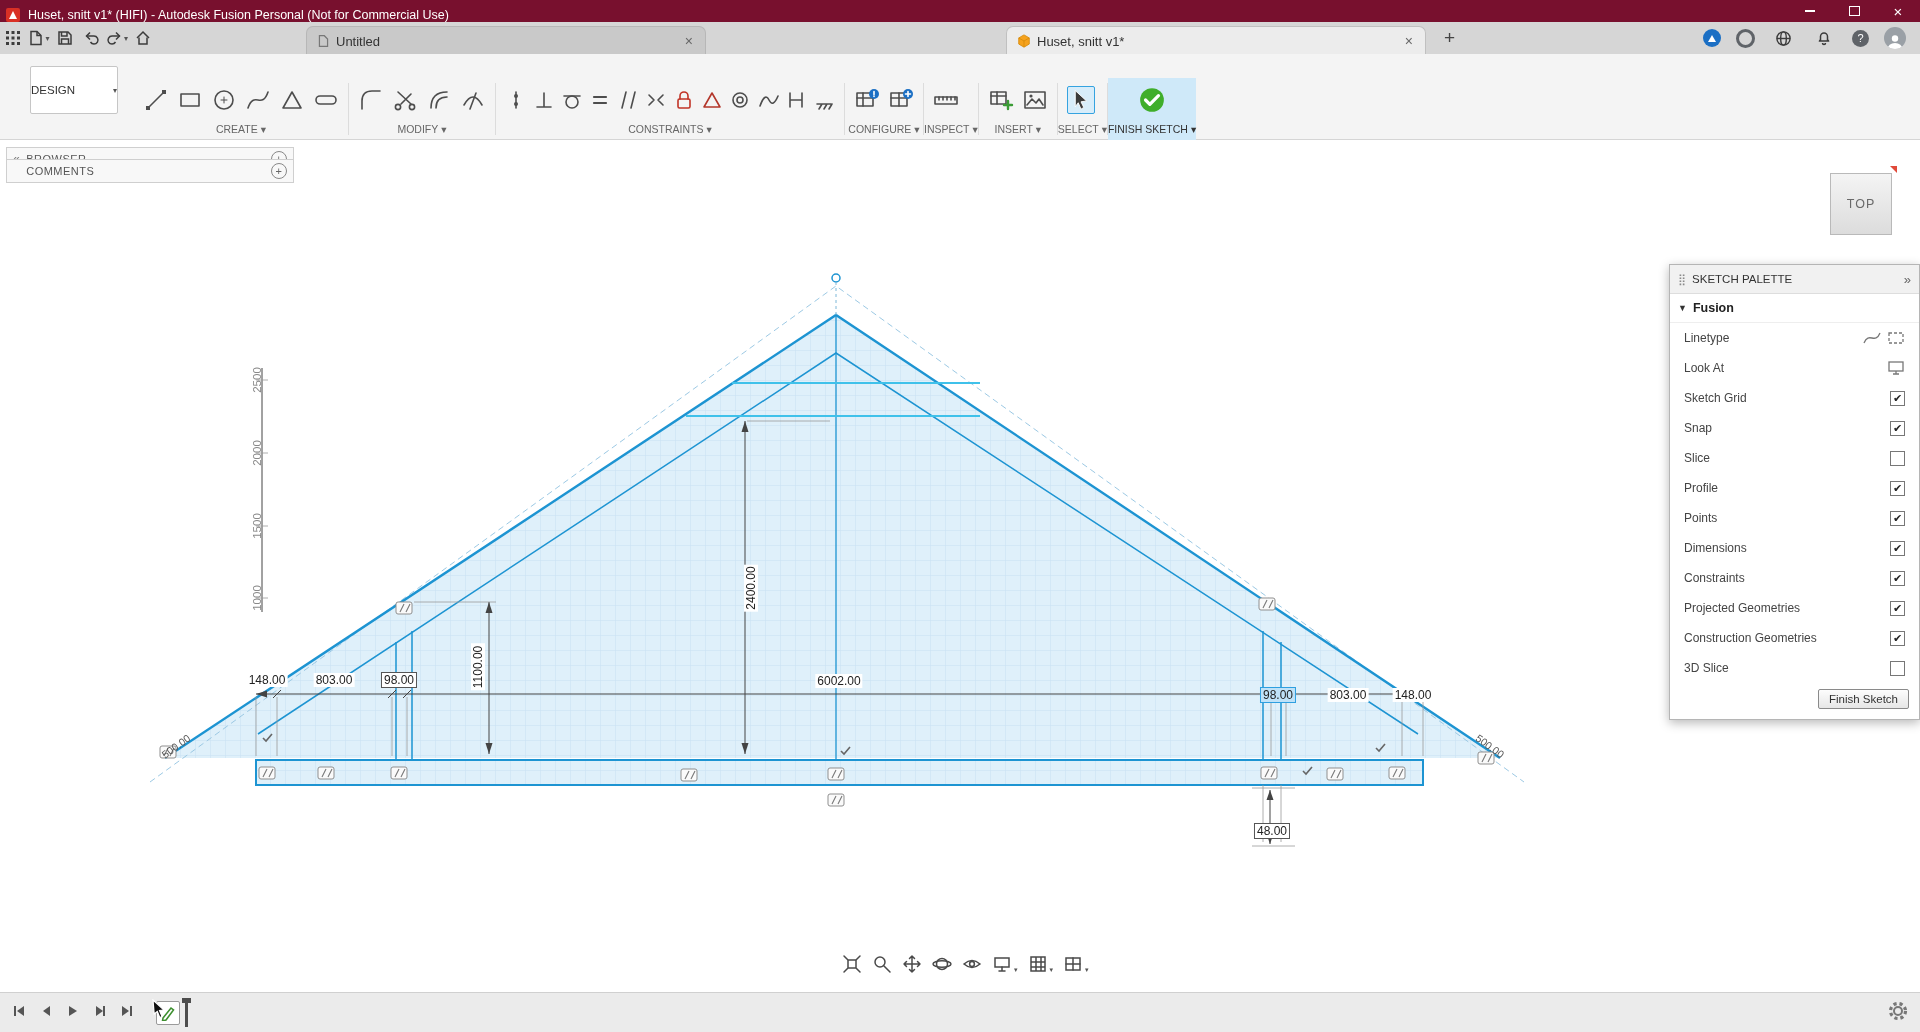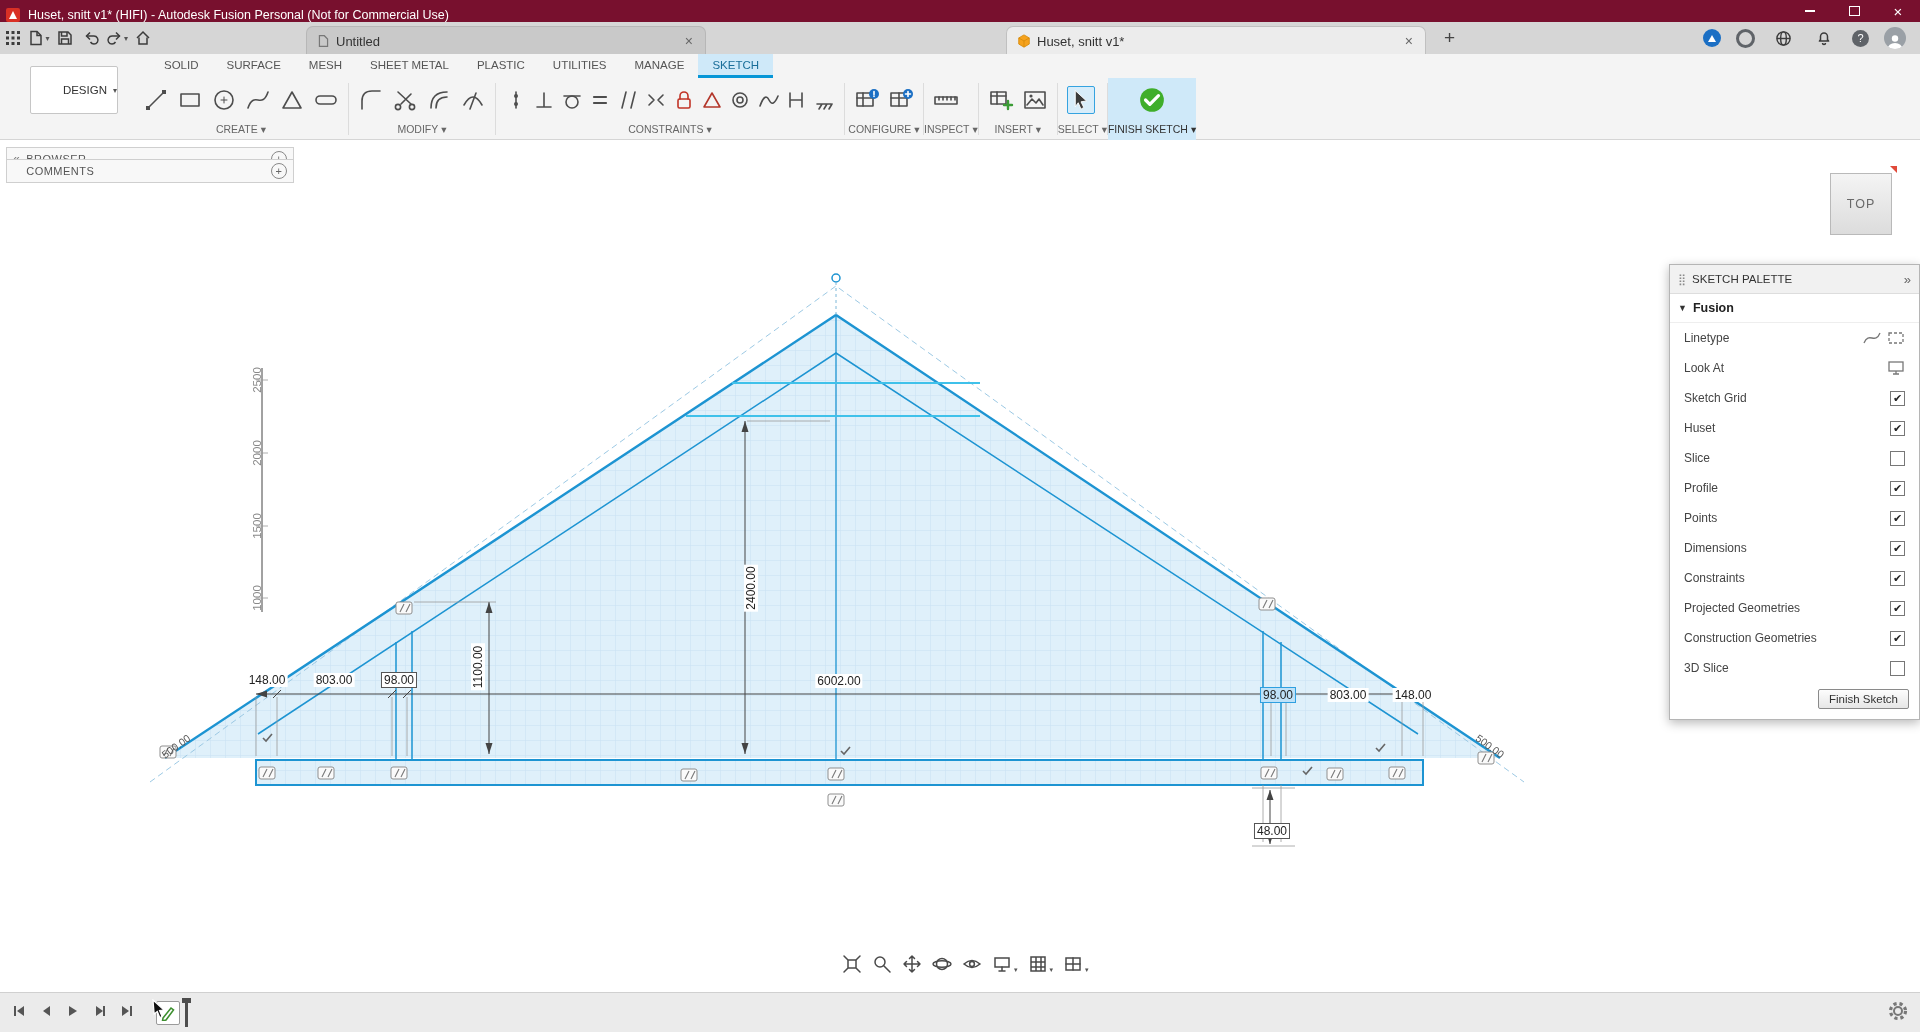--- a/index.html
+++ b/index.html
@@ -29,21 +29,21 @@
   .rightico{display:flex;align-items:center;gap:15px;margin-left:auto;padding-right:14px}
   .bluecirc{width:18px;height:18px;border-radius:50%;background:#1b6fc4;display:flex;align-items:center;justify-content:center}
   .bluecirc span{width:0;height:0;border-left:4px solid transparent;border-right:4px solid transparent;border-bottom:7px solid #fff}
   .ring{width:13px;height:13px;border:3px solid #5f6368;border-radius:50%}
   .helpc{width:17px;height:17px;border-radius:50%;background:#5f6368;color:#fff;font-size:11px;display:flex;align-items:center;justify-content:center}
   .avatar{width:22px;height:22px;border-radius:50%;background:#9aa0a6;overflow:hidden;display:flex;align-items:flex-end;justify-content:center}
 
   
   .ribbon{top:54px;height:86px;background:#f4f4f4;border-bottom:1px solid #d5d5d5;box-sizing:border-box}
   .wsbtn{position:absolute;left:30px;top:12px;width:86px;height:46px;background:#fff;border:1px solid #c6c6c6;border-radius:2px;
-    display:flex;align-items:center;justify-content:flex-end;gap:5px;font-size:11.5px;color:#333}
+    display:flex;align-items:center;justify-content:space-between;gap:5px;font-size:11.5px;color:#333}
   .rtabs{position:absolute;left:150px;top:0;height:24px;display:flex;font-size:11.5px;color:#555}
   .rtab{display:flex;align-items:center;padding:0 14px;border-bottom:3px solid transparent;box-sizing:border-box}
   .rtab.active{background:#cfe9f9;border-bottom-color:#0696d7;color:#1a6e99}
   .tools{position:absolute;left:134px;top:24px;height:62px;display:flex;align-items:stretch}
   .tgroup{display:flex;flex-direction:column}
   .ticons{flex:1;display:flex;align-items:center;gap:8px;padding:0 9px}
   .tlabel{height:16px;font-size:10.5px;color:#666;display:flex;align-items:center;justify-content:center;gap:3px;padding-bottom:3px;white-space:nowrap}
   .vsep{width:1px;background:#dcdcdc;margin:5px 0}
   .ti{display:flex;align-items:center;justify-content:center}
   .ti svg{stroke:#4d4d4d;fill:none;stroke-width:1.6;stroke-linecap:round;stroke-linejoin:round}
@@ -216,30 +216,20 @@
     </span>
   </div>
 </div>
 
 <div class="bar ribbon">
   <div class="wsbtn">
     <span>DESIGN</span>
       <span class="caret">▾</span>
   </div>
 
-  <div class="rtabs">
-    <span class="rtab">SOLID</span>
-    <span class="rtab">SURFACE</span>
-    <span class="rtab">MESH</span>
-    <span class="rtab">SHEET METAL</span>
-    <span class="rtab">PLASTIC</span>
-    <span class="rtab">UTILITIES</span>
-    <span class="rtab">MANAGE</span>
-    <span class="rtab active">SKETCH</span>
-  </div>
 
   <div class="tools">
 
     <div class="tgroup">
       <div class="ticons">
         <span class="ti">
             <svg width="26" height="26" viewBox="0 0 26 26">
               <path d="M5 21 L21 5"></path>
               <rect x="3" y="19" width="4" height="4" fill="#4d4d4d" stroke="none"></rect>
               <rect x="19" y="3" width="4" height="4" fill="#4d4d4d" stroke="none"></rect>
@@ -642,21 +632,21 @@
             <rect x="2" y="1" width="14" height="9"></rect>
             <path d="M6 13 h6 M9 10 v3"></path>
           </svg>
         </span>
     </div>
     <div class="prow">
       <span class="plabel">Sketch Grid</span>
       <span class="pcheck" data-checked="true"></span>
     </div>
     <div class="prow">
-      <span class="plabel">Huset</span>
+      <span class="plabel">Snap</span>
       <span class="pcheck" data-checked="true"></span>
     </div>
     <div class="prow">
       <span class="plabel">Slice</span>
       <span class="pcheck" data-checked="false"></span>
     </div>
     <div class="prow">
       <span class="plabel">Profile</span>
       <span class="pcheck" data-checked="true"></span>
     </div>

